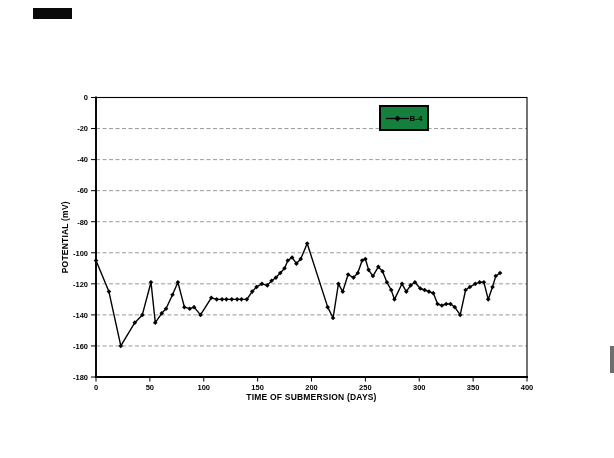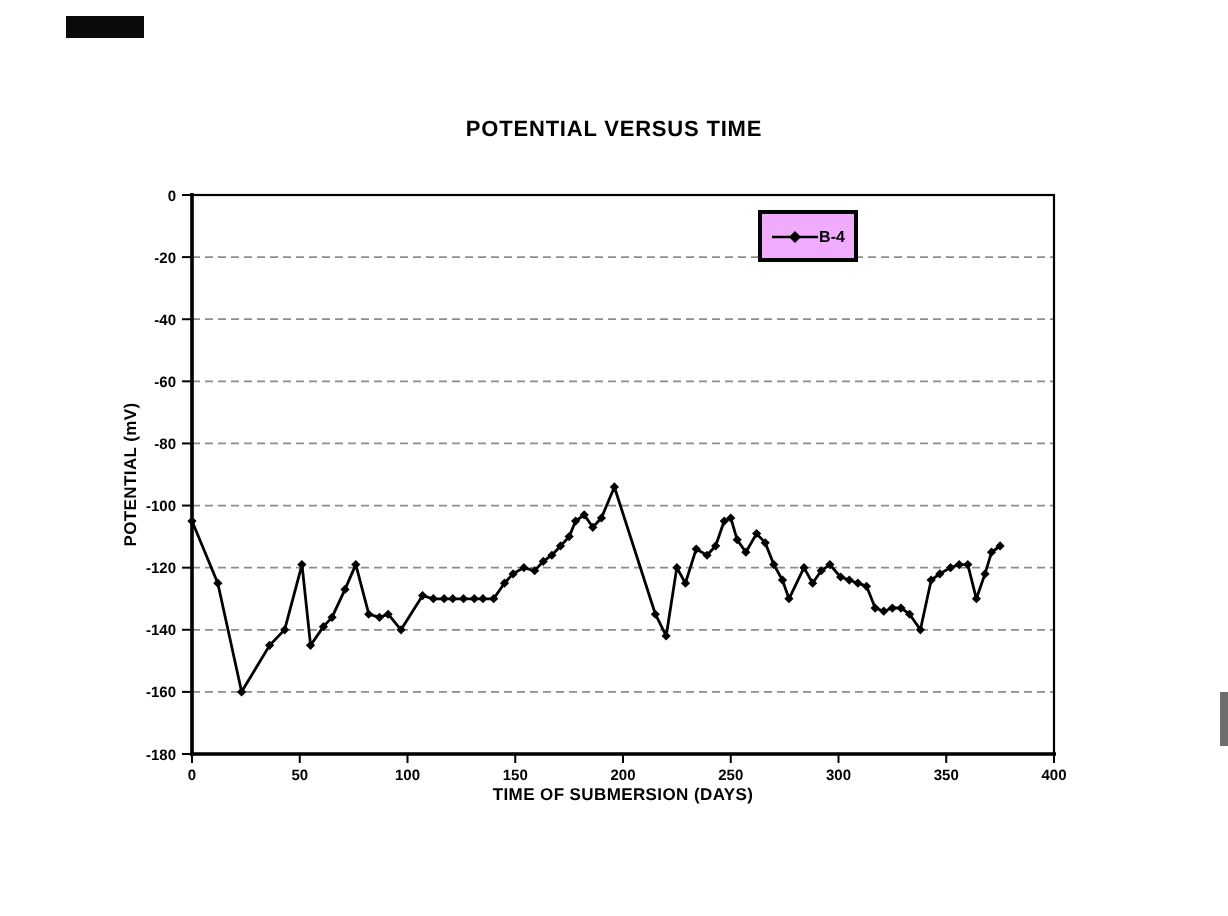--- a/index.html
+++ b/index.html
@@ -12,36 +12,35 @@
     font-size:11px; font-weight:bold; letter-spacing:0.4px;
   }
   .chart-caption {
     position:absolute; top:430px; left:0; width:100%; text-align:center;
     font-size:8px; font-weight:bold; letter-spacing:0.1px;
   }
   .chart-svg { position:absolute; left:0; top:0; }
   svg text { font-family:"Liberation Sans", sans-serif; fill:#000; }
   .legend-box {
     position:absolute; left:379px; top:105px; width:46px; height:22px;
-    border:2px solid #000; background:#f0abfc;
+    border:2px solid #000; background:#15803d;
     display:flex; align-items:center; justify-content:center; gap:1px;
     font-size:8px; font-weight:bold;
   }
   .artifact-tl { position:absolute; left:33px; top:8px; width:39px; height:11px; background:#0a0a0a; }
   .artifact-edge { position:absolute; left:610px; top:346px; width:4px; height:27px; background:#6e6e6e; }
 </style>
 </head>
 <body>
 
 <div class="canvas">
 
   <div class="artifact-tl"></div>
   <div class="artifact-edge"></div>
 
-  <div class="chart-title">POTENTIAL VERSUS TIME</div>
 
   <svg class="chart-svg" width="614" height="458">
       <g>
         <line x1="96" y1="128.55555555555554" x2="527" y2="128.55555555555554" stroke="#7a7a7a" stroke-width="0.9" stroke-dasharray="4 2.5" opacity="0.85"></line>
         <line x1="96" y1="159.61111111111111" x2="527" y2="159.61111111111111" stroke="#7a7a7a" stroke-width="0.9" stroke-dasharray="4 2.5" opacity="0.85"></line>
         <line x1="96" y1="190.66666666666666" x2="527" y2="190.66666666666666" stroke="#7a7a7a" stroke-width="0.9" stroke-dasharray="4 2.5" opacity="0.85"></line>
         <line x1="96" y1="221.72222222222223" x2="527" y2="221.72222222222223" stroke="#7a7a7a" stroke-width="0.9" stroke-dasharray="4 2.5" opacity="0.85"></line>
         <line x1="96" y1="252.77777777777777" x2="527" y2="252.77777777777777" stroke="#7a7a7a" stroke-width="0.9" stroke-dasharray="4 2.5" opacity="0.85"></line>
         <line x1="96" y1="283.8333333333333" x2="527" y2="283.8333333333333" stroke="#7a7a7a" stroke-width="0.9" stroke-dasharray="4 2.5" opacity="0.85"></line>
         <line x1="96" y1="314.8888888888889" x2="527" y2="314.8888888888889" stroke="#7a7a7a" stroke-width="0.9" stroke-dasharray="4 2.5" opacity="0.85"></line>

